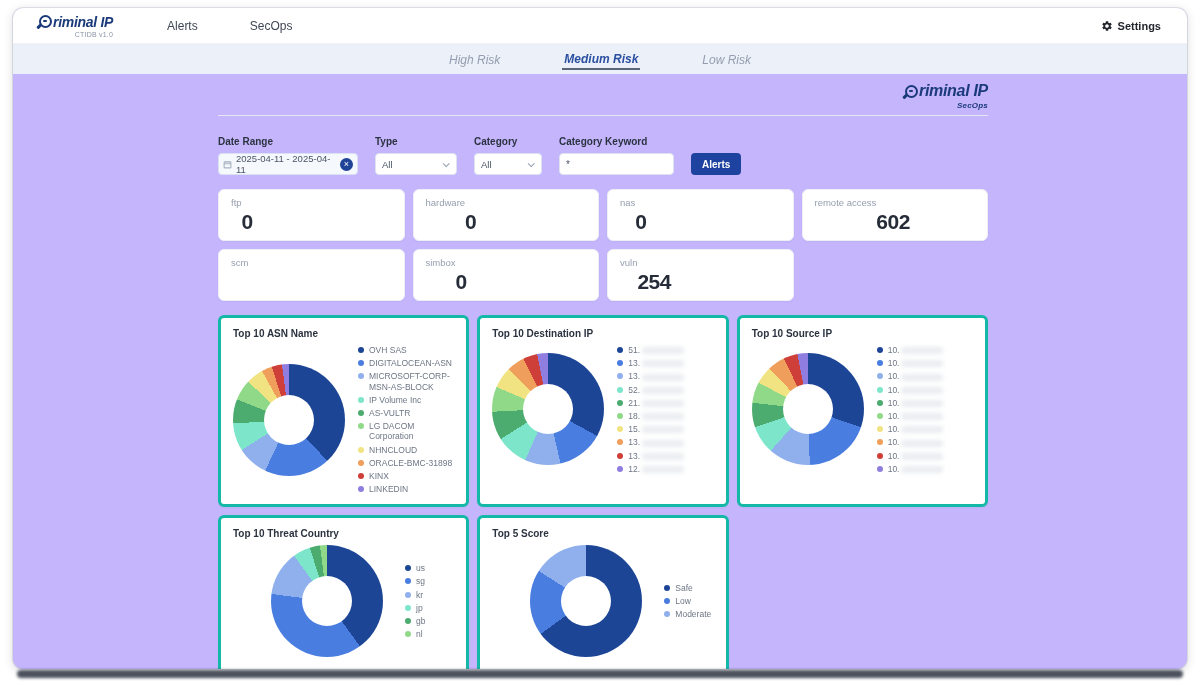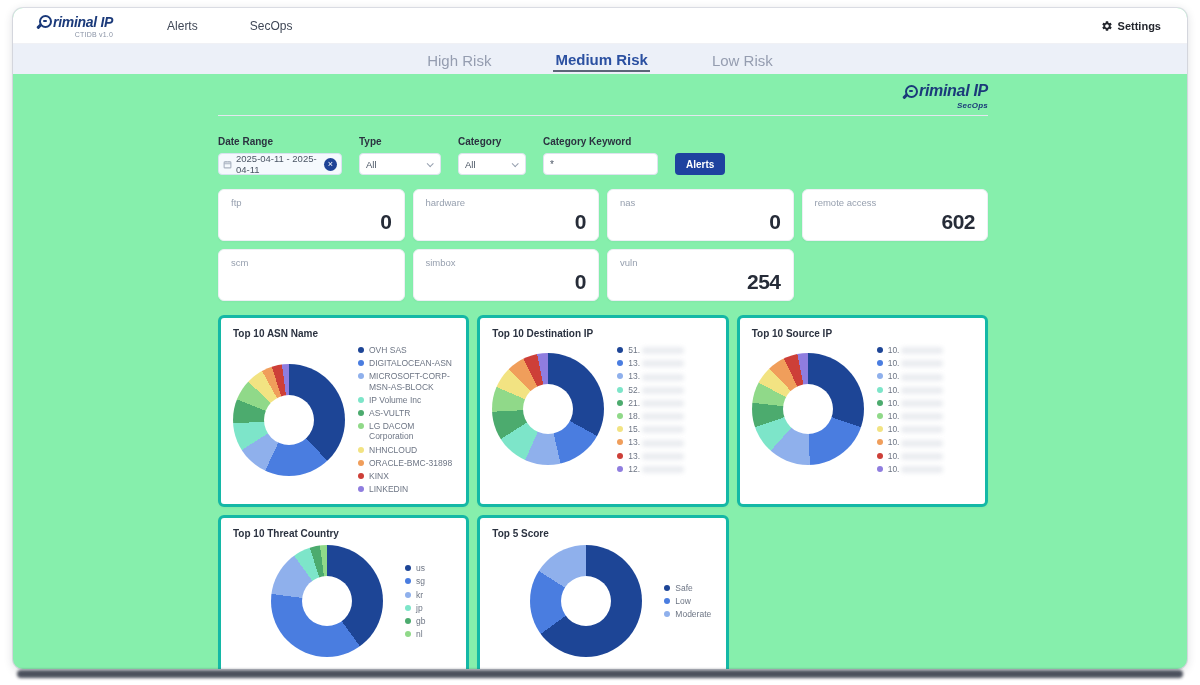--- a/index.html
+++ b/index.html
@@ -3,21 +3,21 @@
 <meta charset="utf-8">
 <style>
   * { box-sizing: border-box; margin: 0; padding: 0; }
   html,body { width:1200px; height:685px; }
   body {
     font-family: "Liberation Sans", "DejaVu Sans", sans-serif;
     background:#ffffff; position:relative; overflow:hidden;
   }
   .app {
     position:absolute; left:13px; right:13px; top:8px; bottom:16px;
-    background:#86efac; border-radius:10px; overflow:hidden;
+    background:#c4b5fd; border-radius:10px; overflow:hidden;
     box-shadow:0 2px 10px rgba(40,45,60,.18), 0 0 0 1px rgba(210,214,224,.6);
   }
   .bottom-edge {
     position:absolute; left:17px; right:17px; bottom:7px; height:8px;
     background:#3a404d; border-radius:4px; filter:blur(1.5px); opacity:.9;
   }
   
   .topbar {
     height:36px; background:#fff; display:flex; align-items:center;
     padding:0 26px; border-bottom:1px solid #f0f1f5;
@@ -32,46 +32,46 @@
   .topnav { display:flex; gap:40px; margin-left:42px; }
   .nav-item { font-size:12px; color:#3f4756; cursor:pointer;margin-left:12px; }
   .settings { margin-left:auto; display:flex; align-items:center; gap:5px; font-size:11px; font-weight:600; color:#23262d; cursor:pointer; }
   .gear-svg { width:12px; height:12px; fill:#23262d; }
   
   .tabstrip {
     height:30px; background:#ecf0f8; display:flex; justify-content:center;
     align-items:center; gap:60px;
   }
   .tab { height:30px; display:flex; align-items:center; cursor:pointer; }
-  .tab-label { font-size:15px; color:#959db0; padding:4px 2px 2px; }
+  .tab-label { font-size:12px; color:#959db0; padding:4px 2px 2px;font-style:italic; }
   .tab.active .tab-label { color:#2b50a1; font-weight:700; border-bottom:2px solid #5b6578; }
   
   .main { padding-top:8px; height:calc(100% - 66px); }
   .content { width:770px; margin-left:205px; }
   .secops-brand { display:flex; flex-direction:column; align-items:flex-end; width:max-content; margin-left:auto; }
   .secops-brand .brand-word { font-size:16px; }
   .secops-brand .brand-sub { font-size:8px; font-weight:700; font-style:italic; color:#1b3a7a; }
   .divider { border-bottom:1px solid #e4e7ef; margin-top:5px; }
   
   .filters { display:flex; gap:17px; margin-top:20px; align-items:flex-end; }
   .grp { display:flex; flex-direction:column; }
   .grp-label { font-size:10px; font-weight:700; color:#2b3240; margin-bottom:6px; }
   .control { height:22px; border:1px solid #dde3ee; border-radius:4px; background:#fff; display:flex; align-items:center; font-size:9.5px; color:#4a5564; padding:0 6px; }
-  .date-control { width:124px; background:#f5f9fd; border-color:#d8e2f0; padding:0 4px; }
+  .date-control { width:140px; background:#f5f9fd; border-color:#d8e2f0; padding:0 4px; }
   .cal-icon { width:9px; height:9px; margin-right:4px; stroke:#a9b2c0; fill:none; stroke-width:1.5; flex:none; }
   .clear-circle { width:13px; height:13px; border-radius:50%; background:#1f4396; color:#fff; font-size:9px; line-height:12px; text-align:center; margin-left:auto; flex:none; cursor:pointer; }
   .select-type { width:82px; }
   .select-category { width:68px; }
   .chevron { margin-left:auto; width:5px; height:5px; border-right:1.3px solid #98a1b0; border-bottom:1.3px solid #98a1b0; transform:rotate(45deg) translateY(-1px); margin-right:2px; }
   .keyword-input { width:115px; border:none; outline:none; font-size:10px; color:#4a5564; background:transparent; width:100%; }
   .keyword-wrap { width:115px; }
   .search-btn { height:22px; padding:0 11px; background:#1e429f; color:#fff; font-size:10px; font-weight:600; border:none; border-radius:4px; cursor:pointer; }
   
   .stats { display:grid; grid-template-columns:repeat(4,1fr); gap:8px; margin-top:14px; }
-  .stat-card { background:#fff; border:1px solid #edeff4; border-radius:6px; height:52px; padding:7px 12px 6px; display:flex; flex-direction:column; box-shadow:0 1px 2px rgba(30,40,70,.04); }
+  .stat-card { background:#fff; border:1px solid #edeff4; border-radius:6px; height:52px; padding:7px 12px 6px; display:flex; flex-direction:row; box-shadow:0 1px 2px rgba(30,40,70,.04); }
   .stat-label { font-size:9.5px; color:#97a0af; }
   .stat-value { margin-top:auto; text-align:right; font-size:21px; font-weight:800; color:#262c38; letter-spacing:-.5px; }
   
   .charts { display:grid; grid-template-columns:repeat(3,1fr); gap:8px; margin-top:14px; }
   .chart-card { background:#fff; border:3px solid #14b8a6; border-radius:6px; min-height:166px; padding:10px 12px; box-shadow:0 1px 2px rgba(30,40,70,.04); }
   .chart-title { font-size:10px; font-weight:700; color:#2b3240; }
   .chart-body { display:flex; align-items:center; gap:13px; margin-top:6px; }
   .chart-body.indent { padding-left:38px; gap:22px; }
   .donut { position:relative; width:112px; height:112px; border-radius:50%; flex:none; }
   .hole { position:absolute; left:50%; top:50%; width:50px; height:50px; transform:translate(-50%,-50%); background:#fff; border-radius:50%; }

